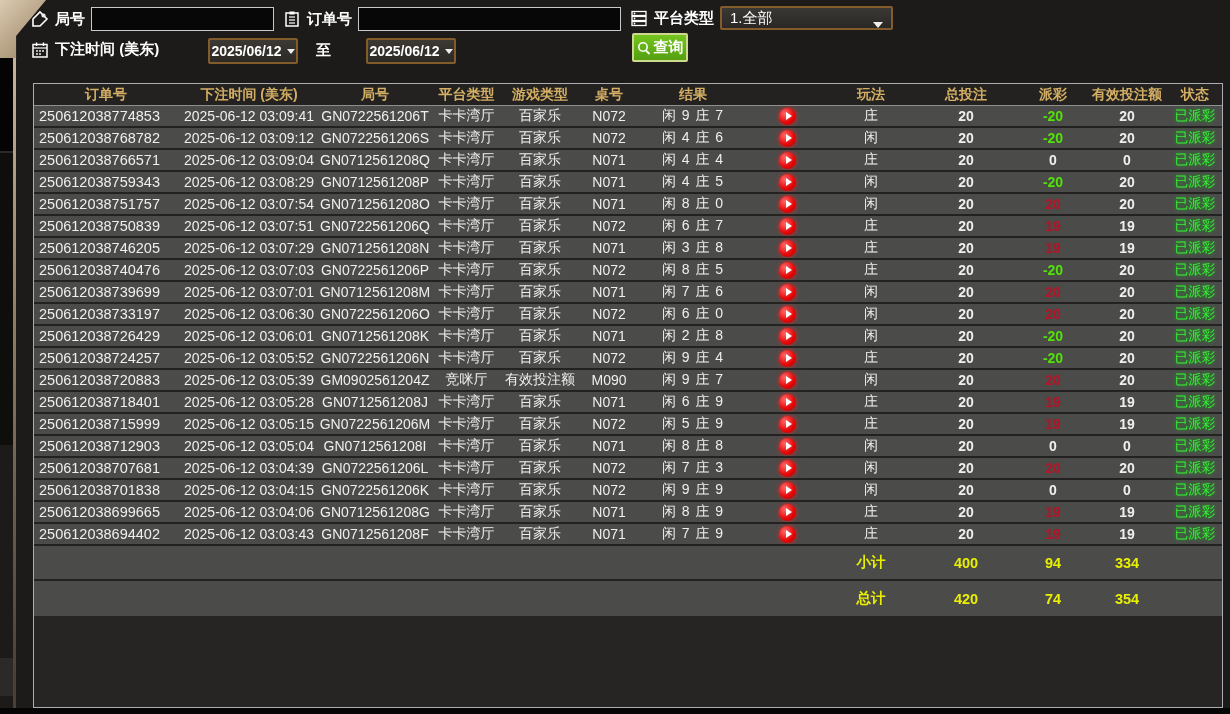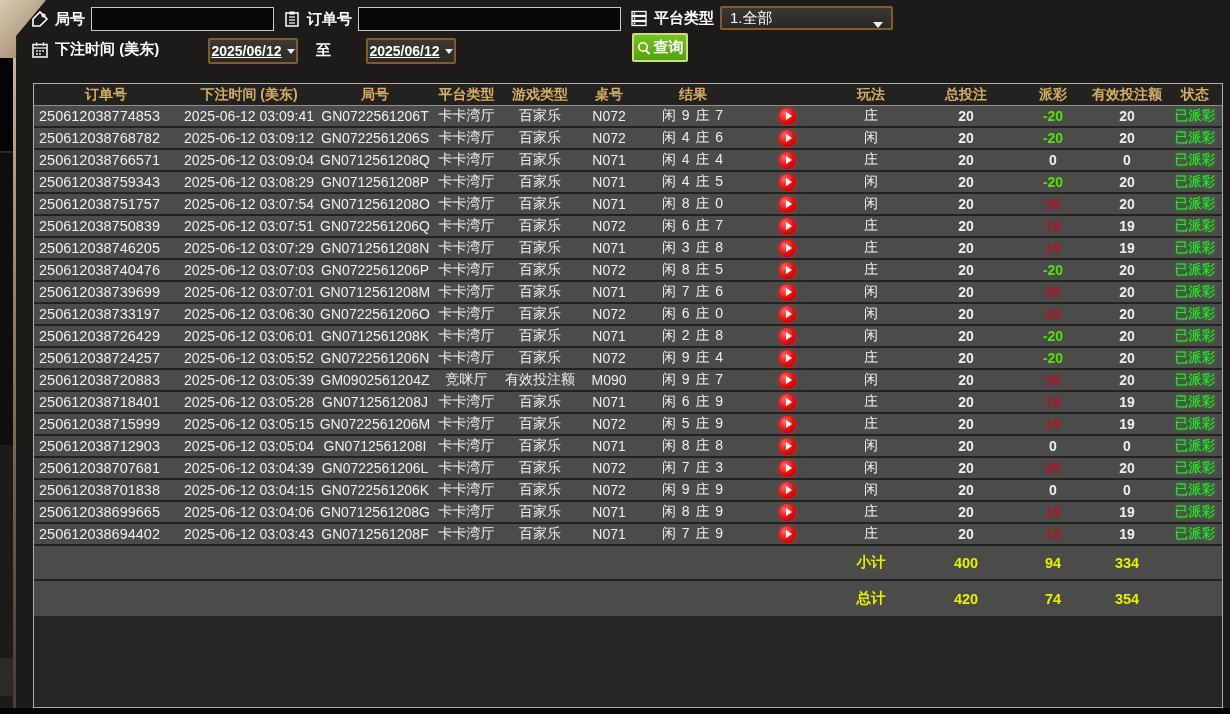--- a/index.html
+++ b/index.html
@@ -19,21 +19,21 @@
 
   
   .fgroup{position:absolute;display:flex;align-items:center;gap:6px;color:#fff;font-size:15px;font-weight:bold;}
   .fgroup .icon{display:inline-flex;width:18px;height:18px;}
   .txt-input{background:#070707;border:1px solid #c9c9c9;height:24px;color:#fff;font-size:14px;padding:0 4px;outline:none;box-sizing:border-box;}
   .select-box{display:flex;align-items:flex-end;justify-content:space-between;box-sizing:border-box;
     background:linear-gradient(#3a3834,#2a2825);border:2px solid #835c2c;border-radius:2px;
     color:#fff;font-size:15px;font-weight:normal;padding:0 8px;cursor:pointer;}
   .date-box{display:flex;align-items:center;justify-content:center;gap:5px;box-sizing:border-box;
     background:linear-gradient(#3c3935,#2d2a26);border:2px solid #835c2c;border-radius:2px;
-    color:#fff;font-size:14px;font-weight:bold;cursor:pointer;text-decoration:underline;}
+    color:#fff;font-size:14px;font-weight:bold;cursor:pointer;}
   .caret{width:0;height:0;border-left:5px solid transparent;border-right:5px solid transparent;border-top:6px solid #efefef;}
   .caret.sm{border-left-width:4px;border-right-width:4px;border-top-width:5px;}
   .query-btn{position:absolute;left:632px;top:33px;width:56px;height:29px;box-sizing:border-box;
     display:flex;align-items:center;justify-content:center;gap:3px;
     background:linear-gradient(#74c41e,#54a011);border:2px solid #cdd98c;border-radius:2px;
     color:#fff;font-size:15px;font-weight:bold;cursor:pointer;}
 
   
   .table-wrap{position:absolute;left:33px;top:83px;width:1190px;height:625px;box-sizing:border-box;
     border:1px solid #aeaeae;background:#262523;}

